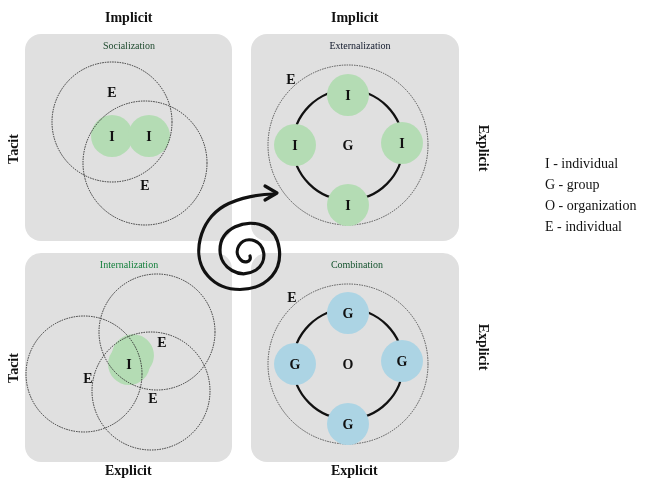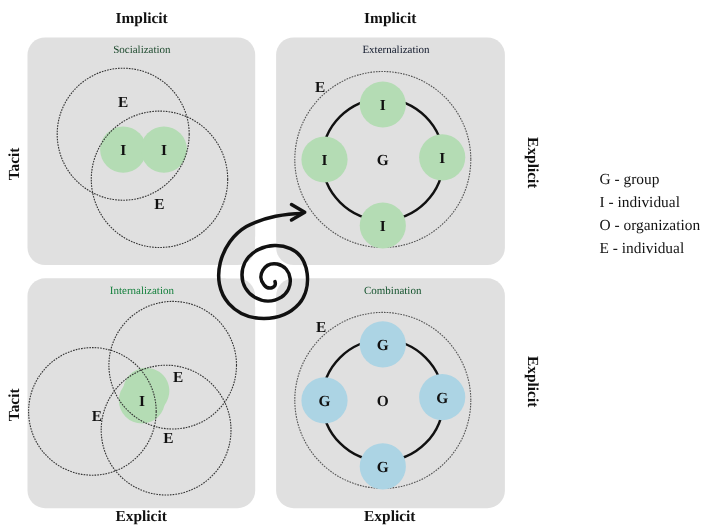--- a/index.html
+++ b/index.html
@@ -97,17 +97,17 @@
     <rect x="205" y="241" width="73" height="12" fill="#ffffff"></rect>
   </g>
 
   <g fill="none" stroke="#111" stroke-linecap="round">
     <path d="M 250 256 C 252 262, 244 264, 240 259 C 233 251, 240 238, 252 240 C 266 243, 268 262, 256 270 C 240 280, 220 268, 220 250 C 220 228, 246 218, 264 226 C 282 234, 284 262, 272 276 C 256 294, 224 294, 208 276 C 190 256, 200 220, 224 206 C 240 197, 262 194, 274 194" stroke-width="3.2"></path>
     <path d="M 265 186 L 277 193 L 265 200" stroke-width="3.2" stroke-linejoin="round"></path>
   </g>
 </svg>
 
 <div class="legend">
+  <div>I - individual</div>
   <div>G - group</div>
-  <div>I - individual</div>
   <div>O - organization</div>
   <div>E - individual</div>
 </div>
 
 </body></html>

